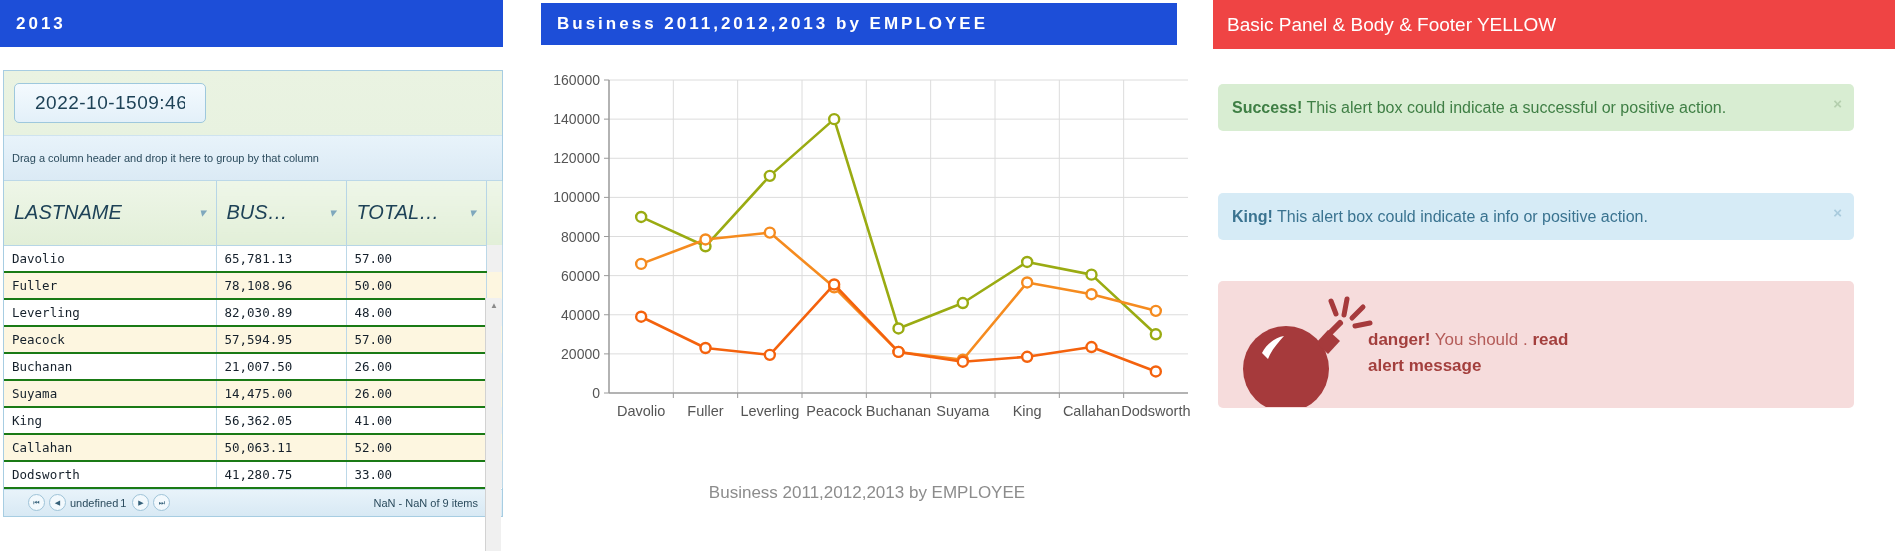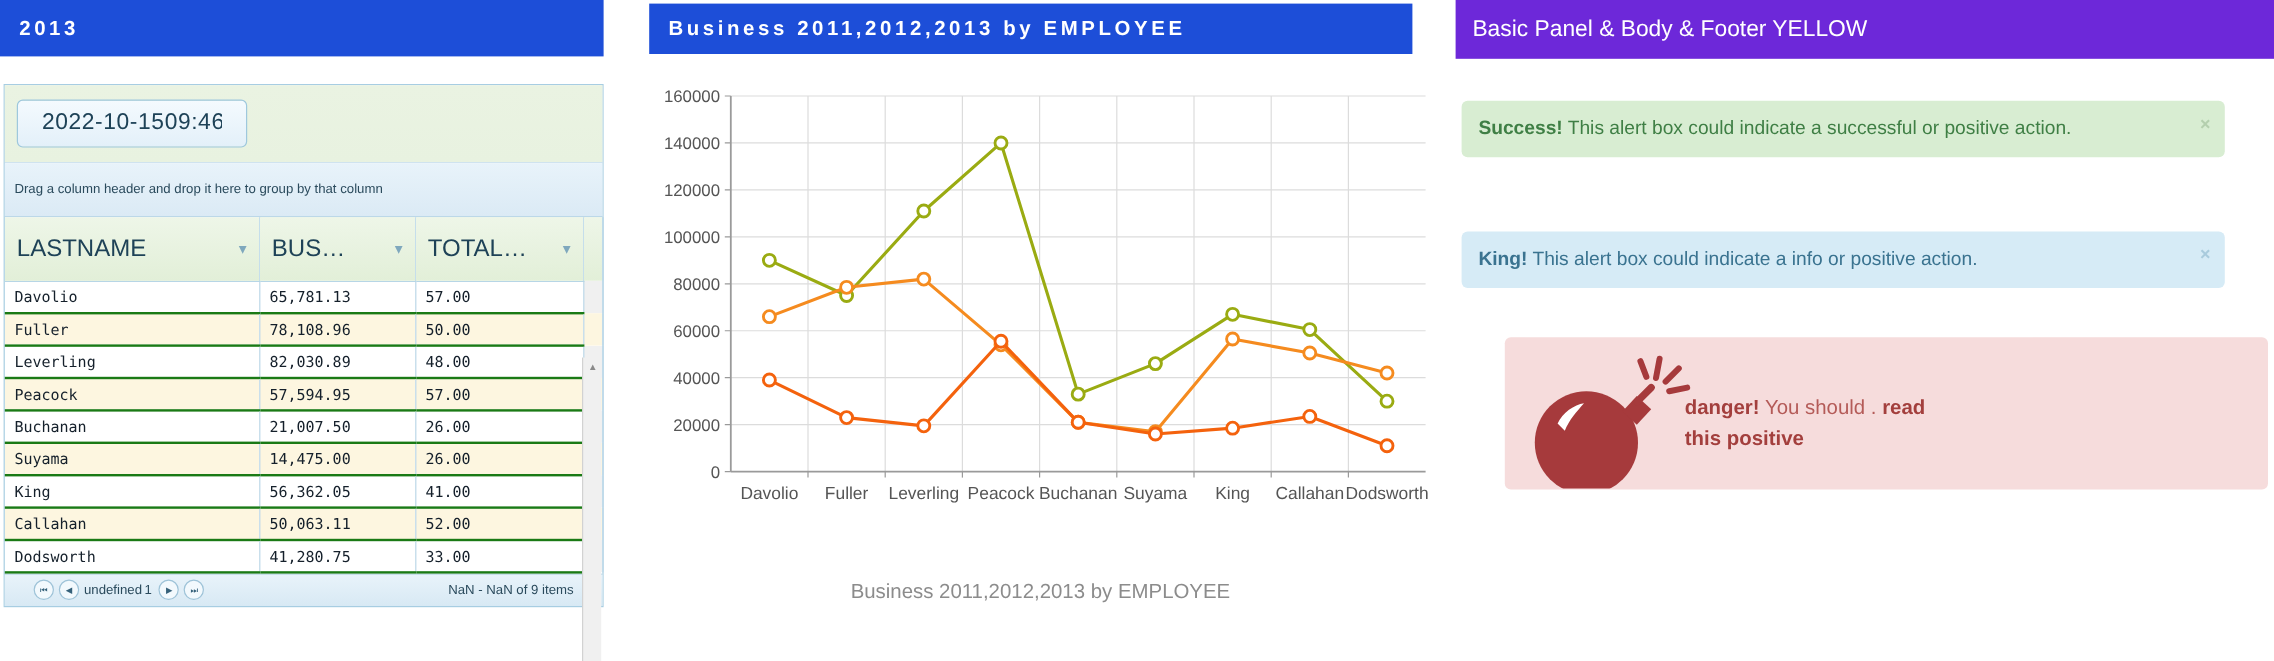--- a/index.html
+++ b/index.html
@@ -52,22 +52,22 @@
   table.grid{ width:100%; border-collapse:collapse; table-layout:fixed; }
   table.grid col.c1{ width:212px; }
   table.grid col.c2{ width:130px; }
   table.grid col.c3{ width:140px; }
   table.grid col.c4{ width:16px; }
   .grid thead th{
     background:linear-gradient(180deg,#eef6e8 0%,#e2efd8 100%);
     border-right:1px solid #b7d6e6;
     border-bottom:1px solid #b7d6e6;
     color:#1e4257; font-weight:normal; font-size:20px;
-    text-align:left; padding:8px 10px; height:53px;
-    position:relative; white-space:nowrap; overflow:hidden;
+    text-align:left; padding:8px 10px; height:64px;
+    position:relative; white-space:nowrap; overflow:hidden;font-style:italic;
   }
   .th-inner{ display:flex; align-items:center; justify-content:space-between; }
   .chev{ color:#7fa8bd; font-size:13px; margin-left:6px; }
   .grid tbody td{
     font-family:"DejaVu Sans Mono","Liberation Mono",monospace;
     font-size:12.5px; color:#15202b;
     padding:5px 8px; height:25px;
     border-right:1px solid #bcd8e8;
     border-bottom:2px solid #1a7a15;
     white-space:nowrap; overflow:hidden;
@@ -108,39 +108,39 @@
   .chart-svg{ display:block; }
   .chart-caption{
     position:absolute; left:0; top:423px; width:668px;
     text-align:center; color:#8c8c8c; font-size:17px;
   }
 
   
   .col-right{ position:absolute; left:1213px; top:0; width:682px; height:551px; }
   .right-head{
     position:absolute; left:0; top:0; width:682px; height:49px;
-    background:#6d28d9; color:#fff; display:flex; align-items:center;
+    background:#ef4444; color:#fff; display:flex; align-items:center;
     padding:0 14px; font-size:19px;
   }
   .alert{
     position:absolute; left:5px; width:636px;
     border-radius:5px; padding:12px 40px 12px 14px;
     font-size:16px; line-height:1.45;
   }
   .alert .x{
     position:absolute; right:12px; top:9px;
     color:#b9c9c4; font-size:15px; font-weight:bold;
   }
   .alert-success{ top:84px; background:#d8edd2; color:#3f7f45; }
   .alert-success .x{ color:#b4cfae; }
   .alert-info{ top:193px; background:#d6ebf6; color:#3a7390; }
   .alert-info .x{ color:#a9cbdd; }
   .alert-danger{
     top:281px; background:#f6dcdc; color:#a94442;
-    height:127px; padding:0; overflow:hidden;margin-left:36px;
+    height:127px; padding:0; overflow:hidden;
   }
   .danger-inner{
     position:relative; width:100%; height:100%;
   }
   .bomb{ position:absolute; left:6px; top:6px; }
   .danger-text{
     position:absolute; left:150px; top:46px; width:470px;
     font-size:17px; line-height:1.55; color:#b45b58;
   }
   .danger-text b{ color:#a33f3d; }
@@ -391,19 +391,19 @@
           <path d="M92 56 L104 43 L116 54 L104 67 Z" fill="#a63a3c"></path>
           <path d="M104 48 L116 36" stroke="#a63a3c" stroke-width="6" stroke-linecap="round" fill="none"></path>
           <path d="M120 28 L123 12" stroke="#a63a3c" stroke-width="5" stroke-linecap="round"></path>
           <path d="M128 31 L139 20" stroke="#a63a3c" stroke-width="5" stroke-linecap="round"></path>
           <path d="M131 39 L146 36" stroke="#a63a3c" stroke-width="5" stroke-linecap="round"></path>
           <path d="M112 27 L107 14" stroke="#a63a3c" stroke-width="5" stroke-linecap="round"></path>
           <path d="M38 66 C42 57, 52 50, 60 49 C54 56, 48 62, 44 72 Z" fill="#ffffff"></path>
         </svg>
         <div class="danger-text">
           <b>danger!</b><span> You should . </span><b>read</b><br>
-          <b>this positive</b>
+          <b>alert message</b>
         </div>
       </div>
     </div>
 
   </div>
 </div>
 
 </body></html>

